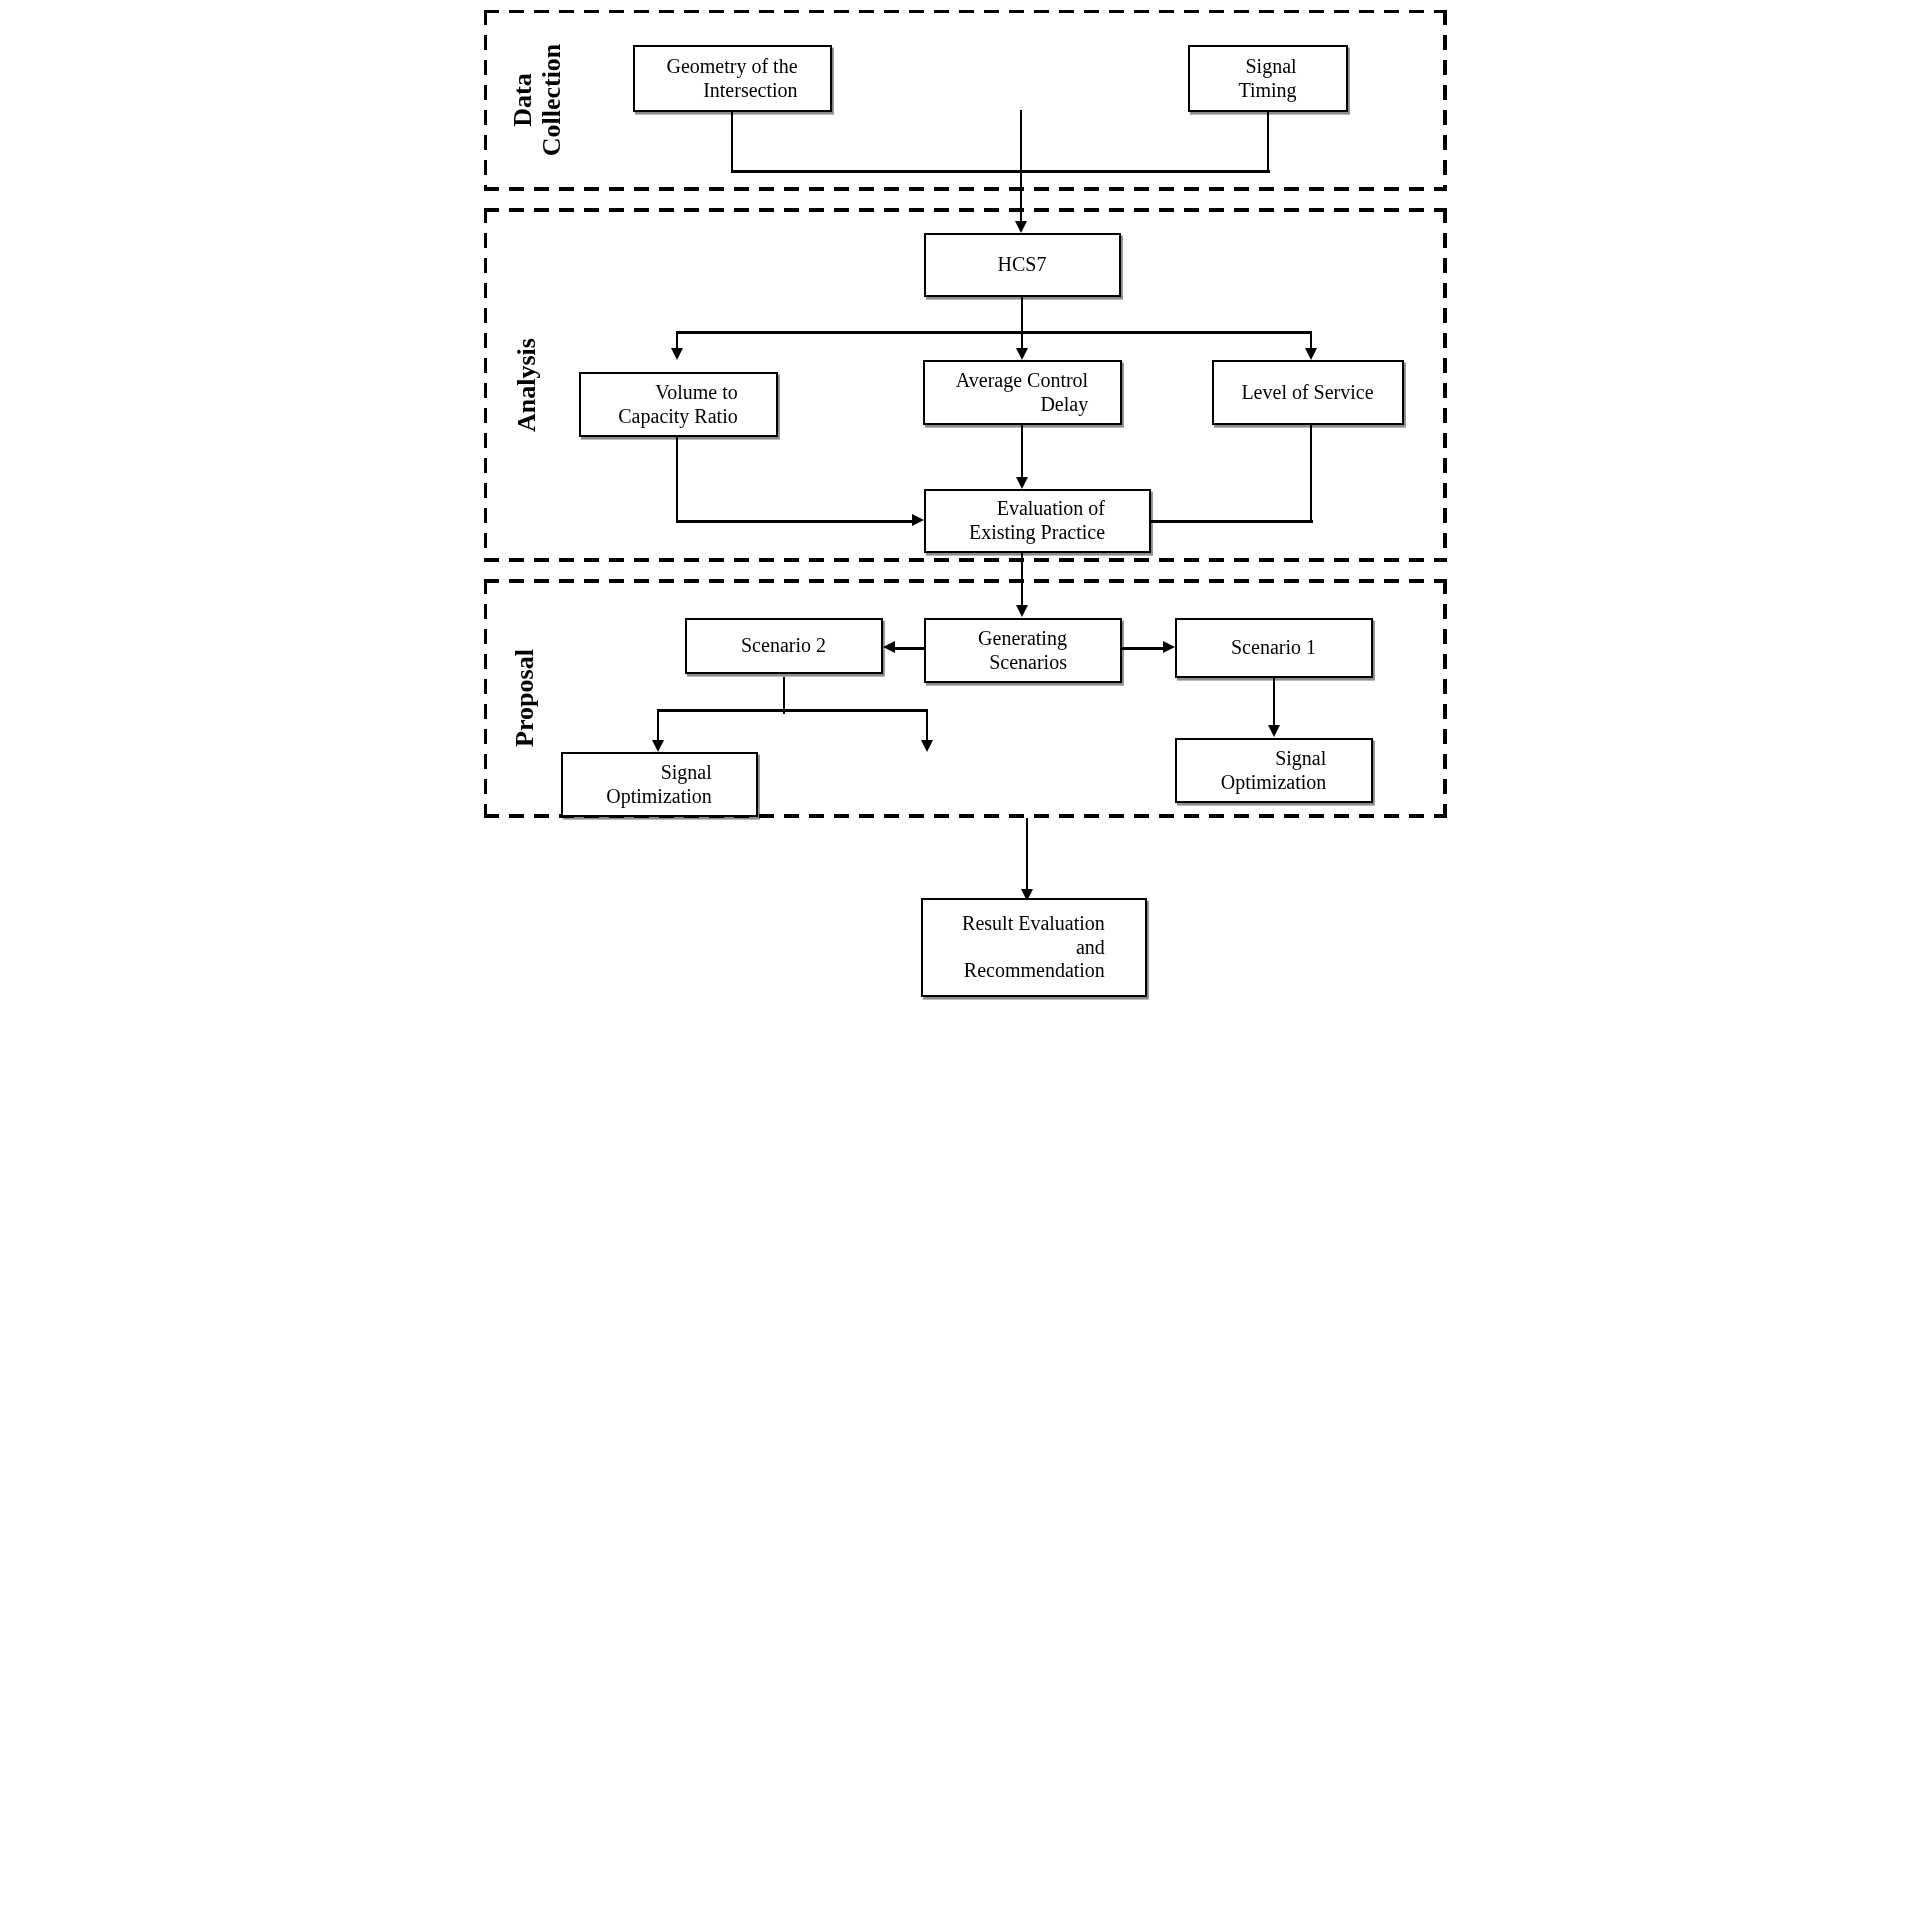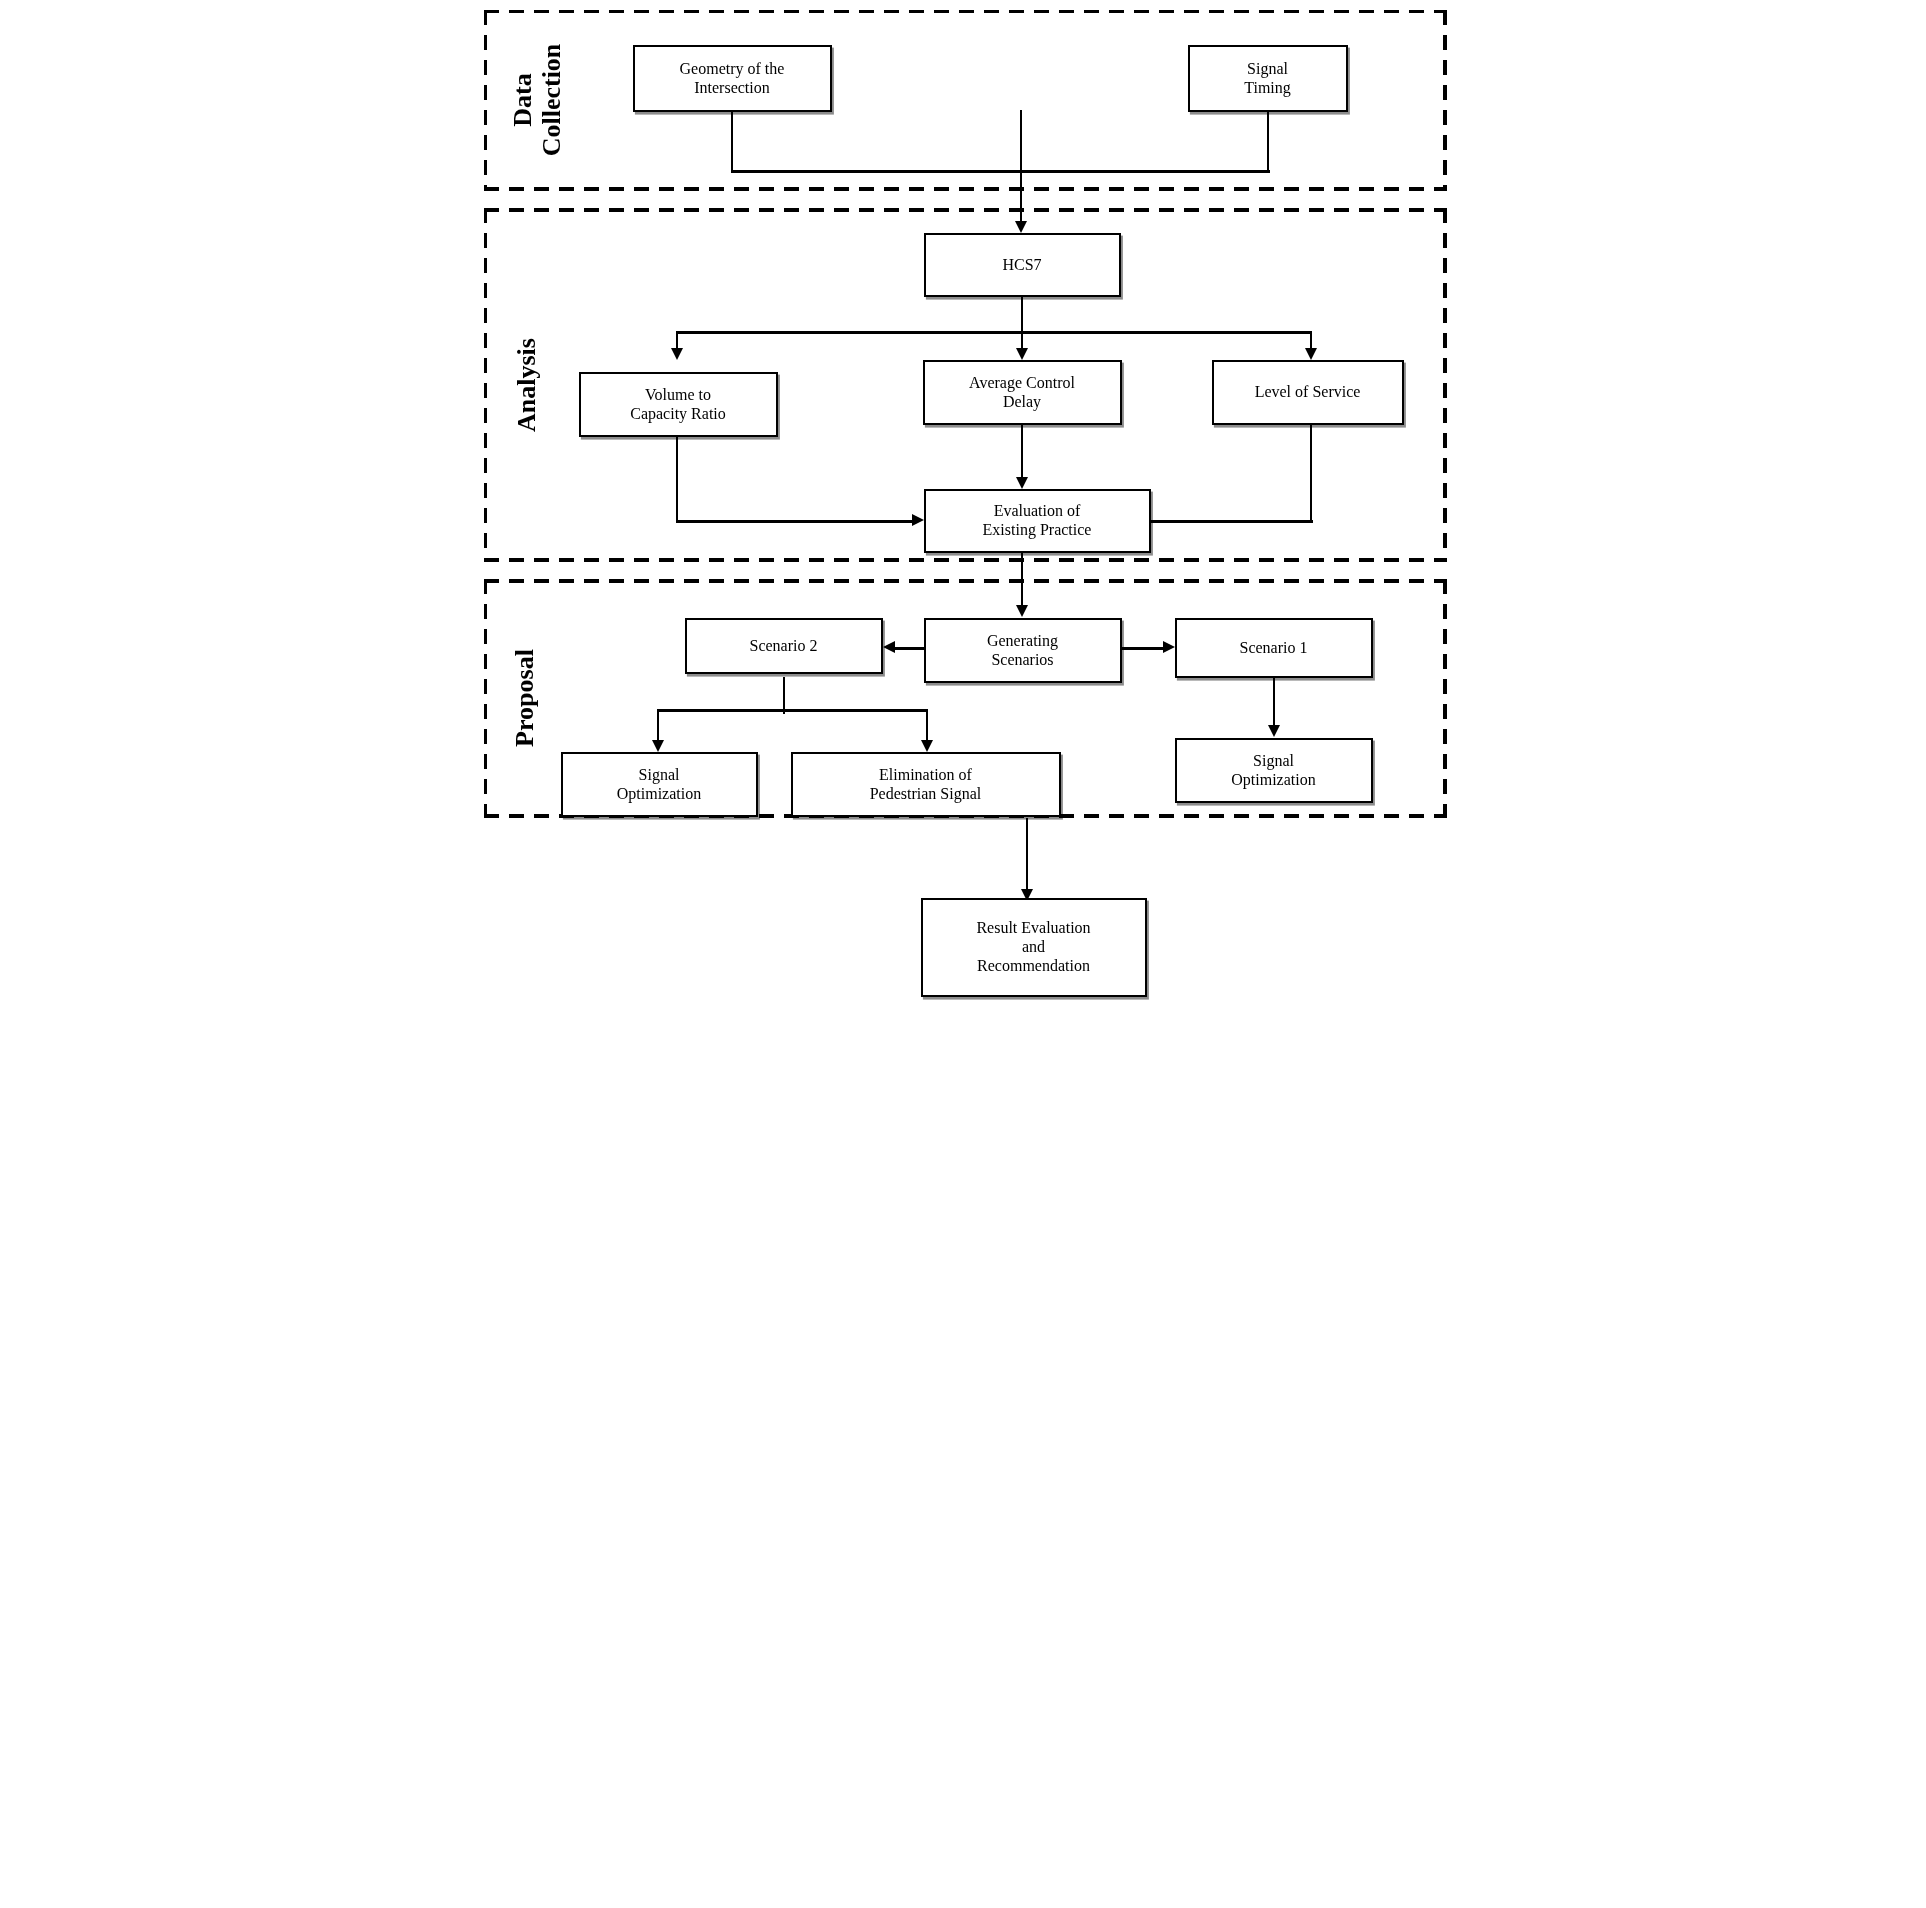--- a/index.html
+++ b/index.html
@@ -20,22 +20,22 @@
   
   .vlabel {
     position:absolute; display:flex; align-items:center; justify-content:center;
     font-weight:bold; font-size:26px; line-height:1.12; text-align:center;
     white-space:pre-line; transform:rotate(-90deg); z-index:2;
   }
 
   
   .node {
     position:absolute; box-sizing:border-box; border:2.6px solid #000; background:#fff;
-    display:flex; align-items:center; justify-content:center; text-align:center;
-    white-space:pre-line; font-size:16px; line-height:1.18; z-index:4;
+    display:flex; align-items:center; justify-content:center; text-align:right;
+    white-space:pre-line; font-size:20px; line-height:1.18; z-index:4;
     box-shadow:1.9px 2.6px 0 rgba(0,0,0,0.45);
   }
 
   
   .vl { position:absolute; width:2.6px; background:#000; z-index:3; }
   .hl { position:absolute; height:2.6px; background:#000; z-index:3; }
   .arr { position:absolute; width:0; height:0; z-index:3; }
   .arr.down  { border-left:6.4px solid transparent; border-right:6.4px solid transparent; border-top:12.2px solid #000; }
   .arr.right { border-top:6.4px solid transparent; border-bottom:6.4px solid transparent; border-left:12.2px solid #000; }
   .arr.left  { border-top:6.4px solid transparent; border-bottom:6.4px solid transparent; border-right:12.2px solid #000; }
@@ -123,22 +123,20 @@
   <div class="node" style="left:741px;top:360px;width:192px;height:65px">Level of Service</div>
   <div class="node" style="left:453px;top:489px;width:227px;height:64px">Evaluation of
 Existing Practice</div>
 
   <div class="node" style="left:453px;top:618px;width:198px;height:65px">Generating
 Scenarios</div>
   <div class="node" style="left:214px;top:618px;width:198px;height:56px">Scenario 2</div>
   <div class="node" style="left:704px;top:618px;width:198px;height:60px">Scenario 1</div>
   <div class="node" style="left:90px;top:752px;width:197px;height:65px">Signal
 Optimization</div>
-  <div class="node" style="left:320px;top:752px;width:270px;height:65px">Elimination of
-Pedestrian Signal</div>
   <div class="node" style="left:704px;top:738px;width:198px;height:65px">Signal
 Optimization</div>
 
   <div class="node" style="left:450px;top:898px;width:226px;height:99px">Result Evaluation
 and
 Recommendation</div>
 
 </div>
 
 

